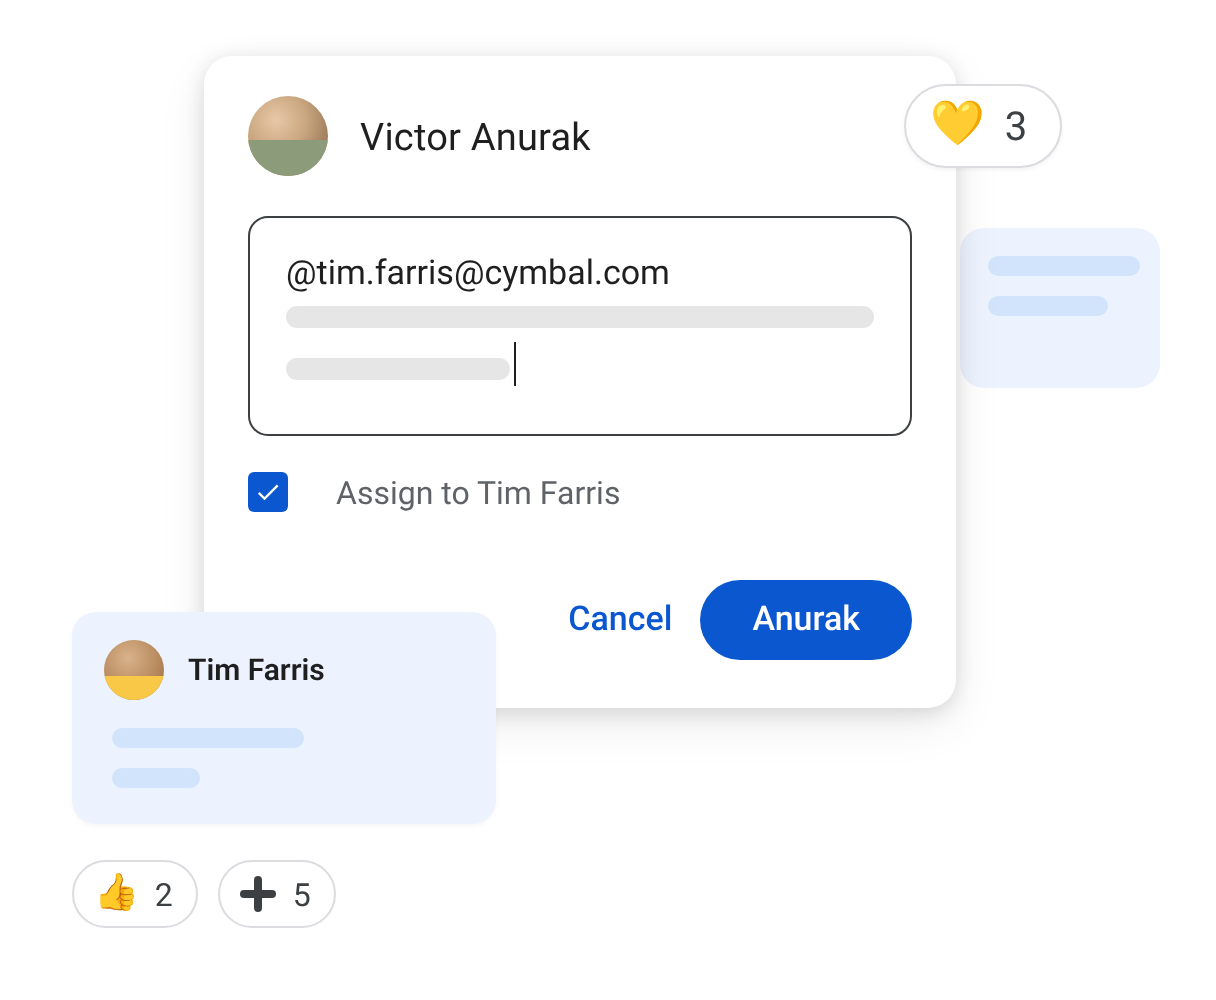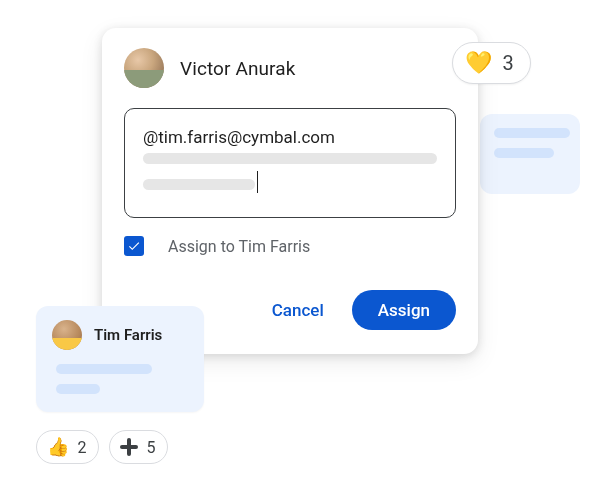--- a/index.html
+++ b/index.html
@@ -98,21 +98,21 @@
     }
     .checkbox svg { width:14px; height:14px; }
     .assign-label {
       font-size: 16px;
       color: #5f6368;
     }
     .actions-row {
       display: flex;
       justify-content: flex-end;
       align-items: center;
-      gap: 14px;
+      gap: 0;
     }
     .btn-cancel {
       font-size: 17px;
       color: #0b57d0;
       font-weight: 500;
       padding: 8px 14px;
       border-radius: 20px;
       cursor: pointer;
     }
     .btn-assign {
@@ -152,21 +152,21 @@
       border-radius: 12px;
       padding: 14px;
     }
     .bg-card-right .sk1 { height:10px; border-radius:5px; background:#d2e3fc; width:76px; margin-bottom:10px; }
     .bg-card-right .sk2 { height:10px; border-radius:5px; background:#d2e3fc; width:60px; }
     
     .mini-card {
       position: absolute;
       left: 36px;
       top: 306px;
-      width: 168px;
+      width: 212px;
       background: #ecf3fe;
       border-radius: 12px;
       padding: 14px 16px 18px 16px;
       box-shadow: 0 1px 2px rgba(0,0,0,0.04);
     }
     .mini-head {
       display:flex;
       align-items:center;
       gap:12px;
       margin-bottom:14px;
@@ -243,21 +243,21 @@
       <div class="checkbox">
         <svg viewBox="0 0 24 24">
             <path fill="#fff" d="M9 16.2 4.8 12l-1.4 1.4L9 19 21 7l-1.4-1.4z"></path>
           </svg>
       </div>
       <div class="assign-label">Assign to Tim Farris</div>
     </div>
 
     <div class="actions-row">
       <div class="btn-cancel">Cancel</div>
-      <div class="btn-assign">Assign</div>
+      <div class="btn-assign">Anurak</div>
     </div>
   </div>
 
   <div class="reaction-heart">
     <span class="heart-emoji">💛</span>
     <span class="reaction-count">3</span>
   </div>
 
   <div class="mini-card">
     <div class="mini-head">

